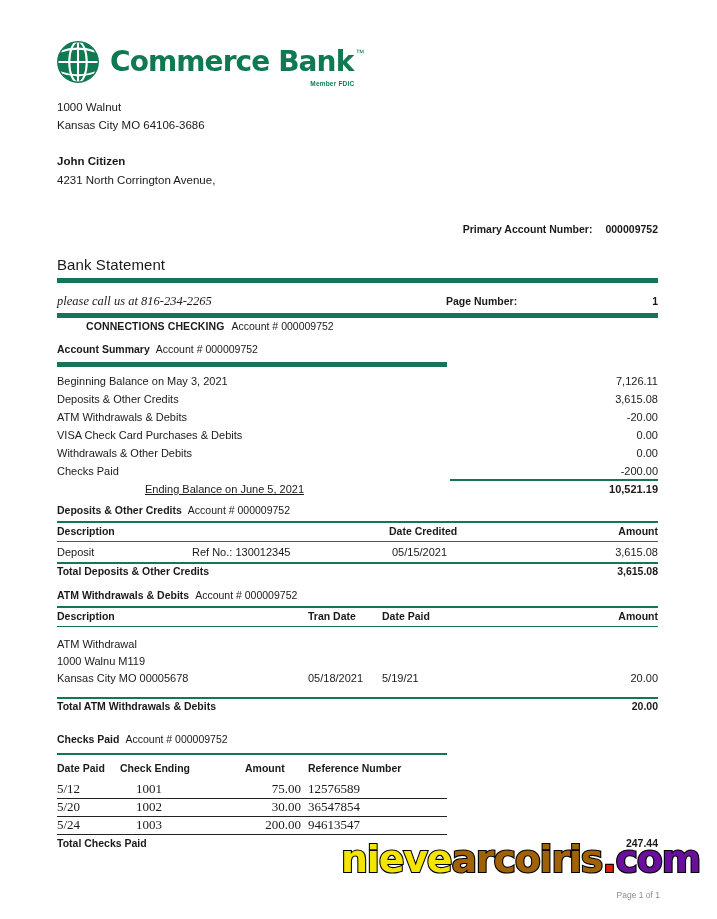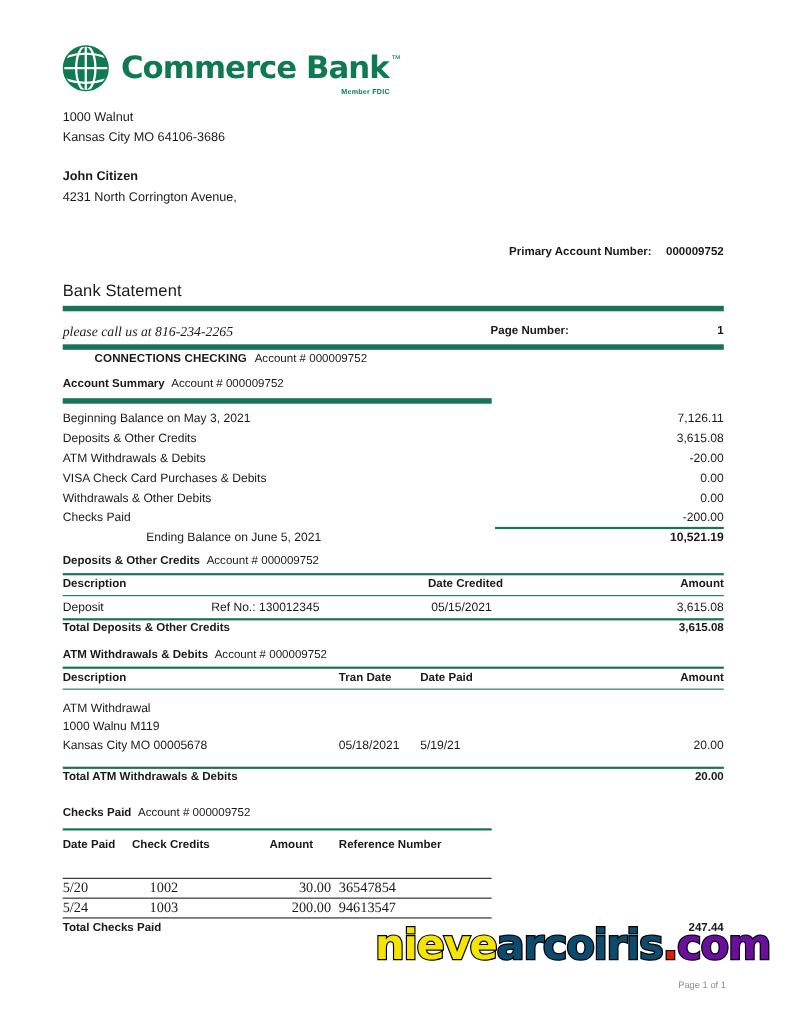--- a/index.html
+++ b/index.html
@@ -168,21 +168,21 @@
     background: #17735a;
   }
   .end-row {
     position: absolute;
     left: 57px;
     width: 601px;
     font-size: 11px;
     font-weight: bold;
     height: 16px;
   }
-  .end-row .lbl { position: absolute; left: 76px; top: 0; font-weight: normal; }
+  .end-row .lbl { position: absolute; left: 88px; top: 0; font-weight: normal; text-decoration: underline; }
   .end-row .val { position: absolute; right: 0; top: 0; font-weight: bold; }
 
   
   .tbl-head {
     position: absolute;
     left: 57px;
     width: 601px;
     font-size: 10.5px;
     font-weight: bold;
     height: 15px;
@@ -248,21 +248,21 @@
     font-weight: bold;
     font-size: 38px;
     letter-spacing: -1.2px;
     line-height: 1;
     white-space: nowrap;
     -webkit-text-stroke: 2.2px #000000;
     paint-order: stroke fill;
   }
   .watermark span { display: inline-block; }
   .wm-a { color: #f5e400; }
-  .wm-b { color: #0c4a6e; }
+  .wm-b { color: #a16207; }
   .wm-c { color: #e01b00; }
   .wm-d { color: #6a0f9c; }
 
   .footer {
     position: absolute;
     right: 57px;
     top: 890px;
     font-size: 8.5px;
     color: #8d8d8d;
   }
@@ -415,25 +415,31 @@
     <span class="val">20.00</span>
   </div>
 
   <div class="sec-head" style="top:733px">
     <b>Checks Paid</b><span class="acct">Account # 000009752</span>
   </div>
   <div class="rule-thin" style="left:57px; top:753px; width:390px; height:2.4px;"></div>
 
   <div class="chk-head" style="top:762px">
     <span style="left:0">Date Paid</span>
-    <span style="left:63px">Check Credits</span>
+    <span style="left:63px">Check Ending</span>
     <span style="left:188px">Amount</span>
     <span style="left:251px">Reference Number</span>
   </div>
 
+  <div class="chk-row" style="top:781px">
+    <span style="left:0">5/12</span>
+    <span style="left:79px">1001</span>
+    <span style="left:186px; width:58px; text-align:right;">75.00</span>
+    <span style="left:251px">12576589</span>
+  </div>
   <div class="chk-rule" style="top:798px"></div>
 
   <div class="chk-row" style="top:799px">
     <span style="left:0">5/20</span>
     <span style="left:79px">1002</span>
     <span style="left:186px; width:58px; text-align:right;">30.00</span>
     <span style="left:251px">36547854</span>
   </div>
   <div class="chk-rule" style="top:816px"></div>
 

